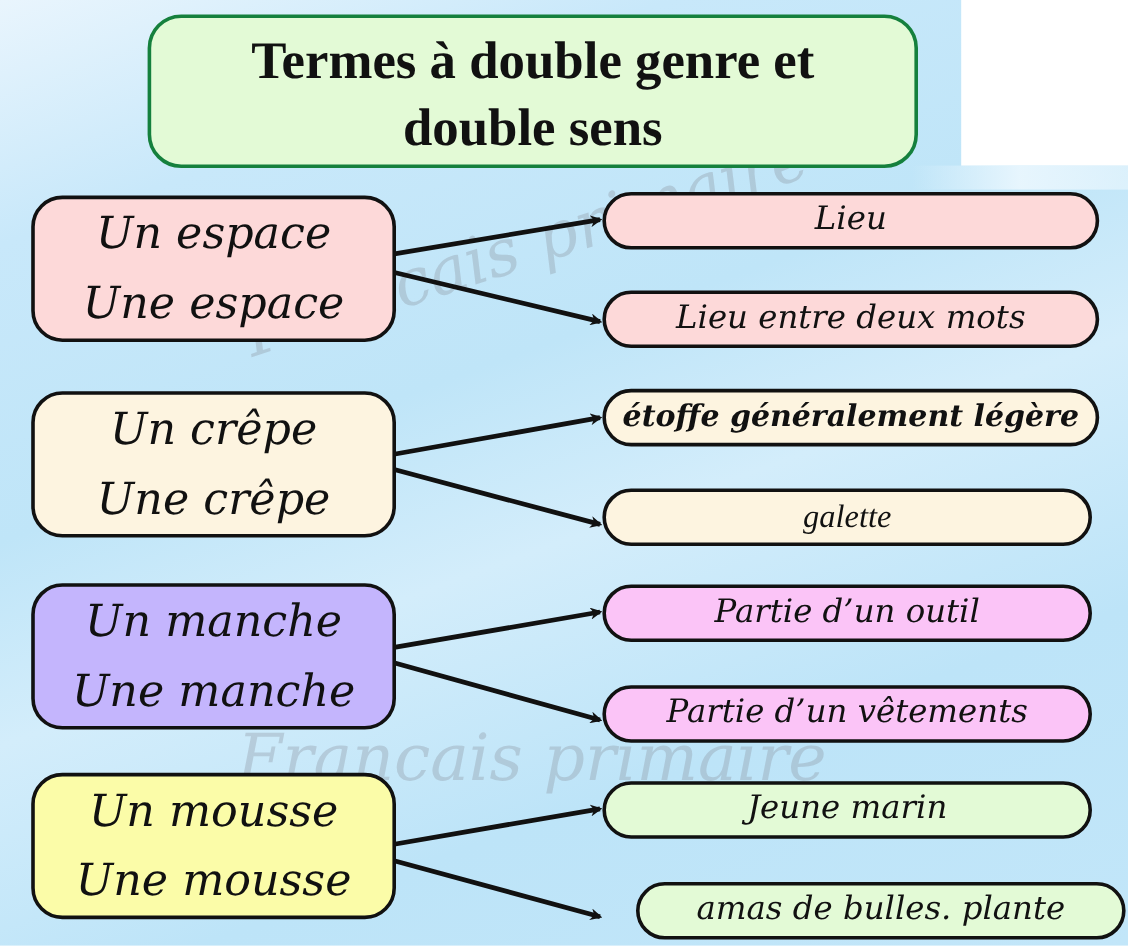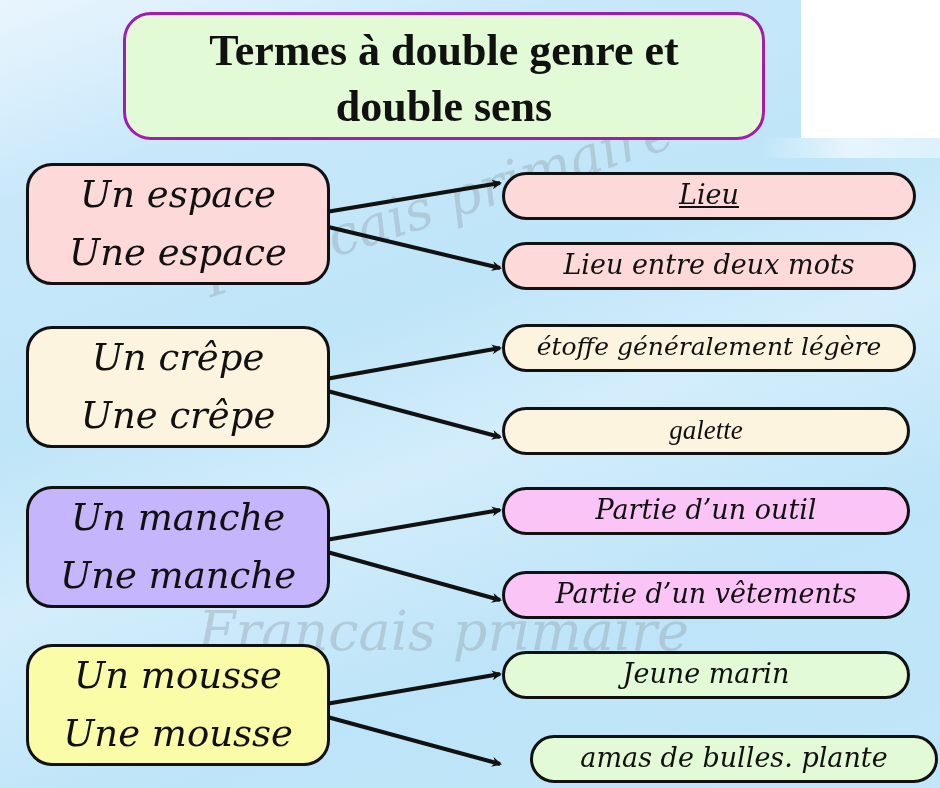--- a/index.html
+++ b/index.html
@@ -11,21 +11,21 @@
     .white-patch {
       position: absolute; left: 801px; top: 0; width: 139px; height: 138px;
       background: #ffffff;
     }
     .white-fade {
       position: absolute; left: 760px; top: 138px; width: 180px; height: 20px;
       background: linear-gradient(90deg, rgba(255,255,255,0) 0%, rgba(235,247,254,0.9) 50%, rgba(230,245,253,0.7) 100%);
     }
     .title-box {
       position: absolute; left: 123px; top: 12px; width: 642px; height: 128px;
-      background: #e3fad6; border: 3px solid #a21caf; border-radius: 28px;
+      background: #e3fad6; border: 3px solid #15803d; border-radius: 28px;
       box-sizing: border-box; text-align: center;
       font-family: "Liberation Serif", serif; font-weight: bold;
       font-size: 44px; line-height: 56px; color: #111; padding-top: 8px;
     }
     .word-box {
       position: absolute; left: 26px; width: 304px; height: 122px;
       border: 3px solid #111; border-radius: 26px; box-sizing: border-box;
       display: flex; flex-direction: column; justify-content: center; align-items: center;
       font-family: "DejaVu Serif", serif; font-style: italic;
       font-size: 37px; line-height: 58px; color: #111;
@@ -72,28 +72,28 @@
     <line x1="320" y1="550" x2="500" y2="600" marker-end="url(#ah)"></line>
     <line x1="320" y1="705" x2="500" y2="674" marker-end="url(#ah)"></line>
     <line x1="320" y1="715" x2="500" y2="764" marker-end="url(#ah)"></line>
   </g>
 </svg>
 
 <div class="word-box" style="top:163px; background:#fdd9d9;">
   <div>Un espace</div>
   <div>Une espace</div>
 </div>
-<div class="mean-box" style="left:502px; top:172px; background:#fdd9d9;text-decoration:underline;">Lieu</div>
+<div class="mean-box" style="left:502px; top:160px; background:#fdd9d9;">Lieu</div>
 <div class="mean-box" style="left:502px; top:242px; background:#fdd9d9;">Lieu entre deux mots</div>
 
 <div class="word-box" style="top:326px; background:#fdf4e0;">
   <div>Un crêpe</div>
   <div>Une crêpe</div>
 </div>
-<div class="mean-box" style="left:502px; top:324px; background:#fdf4e0; font-size:25px;">étoffe généralement légère</div>
+<div class="mean-box" style="left:502px; top:324px; background:#fdf4e0; font-size:25px;font-weight:bold;">étoffe généralement légère</div>
 <div class="mean-box" style="left:502px; top:407px; width:408px; background:#fdf4e0;font-family:Liberation Serif, serif;">galette</div>
 
 <div class="word-box" style="top:486px; background:#c4b5fd;">
   <div>Un manche</div>
   <div>Une manche</div>
 </div>
 <div class="mean-box" style="left:502px; top:487px; width:408px; background:#fbc4f7;">Partie d’un outil</div>
 <div class="mean-box" style="left:502px; top:571px; width:408px; background:#fbc4f7;">Partie d’un vêtements</div>
 
 <div class="word-box" style="top:644px; background:#fbfca8;">

